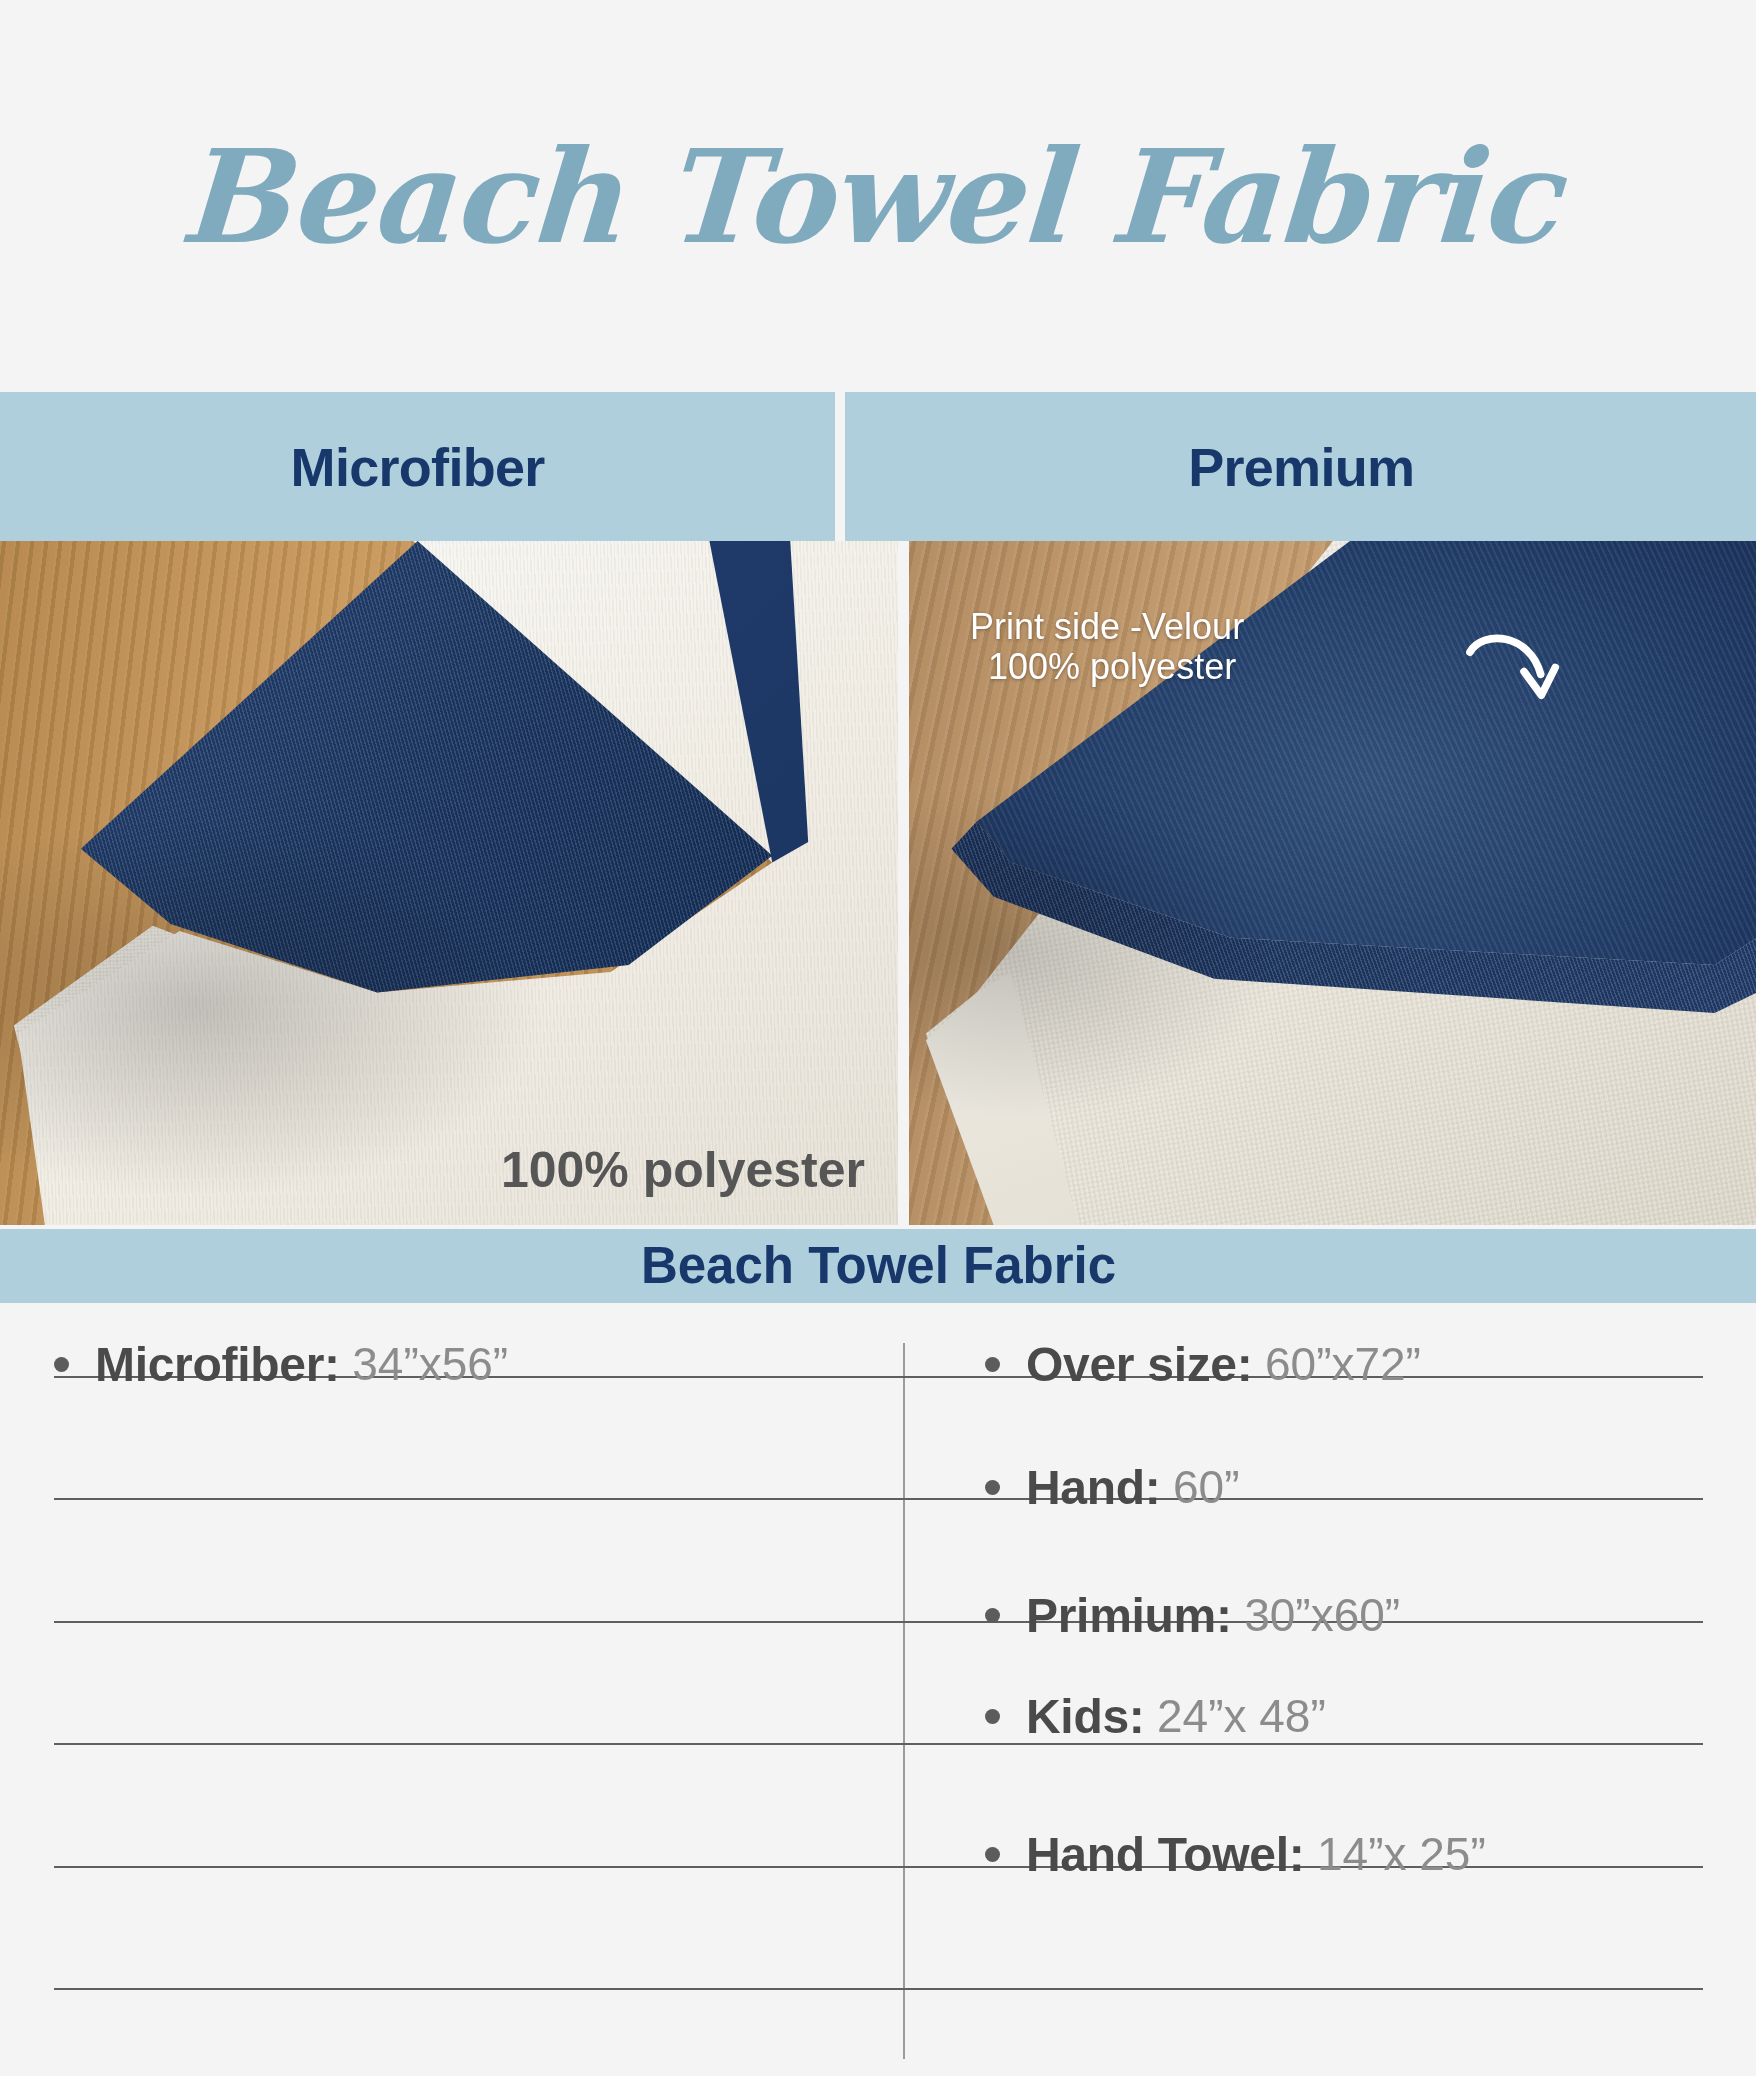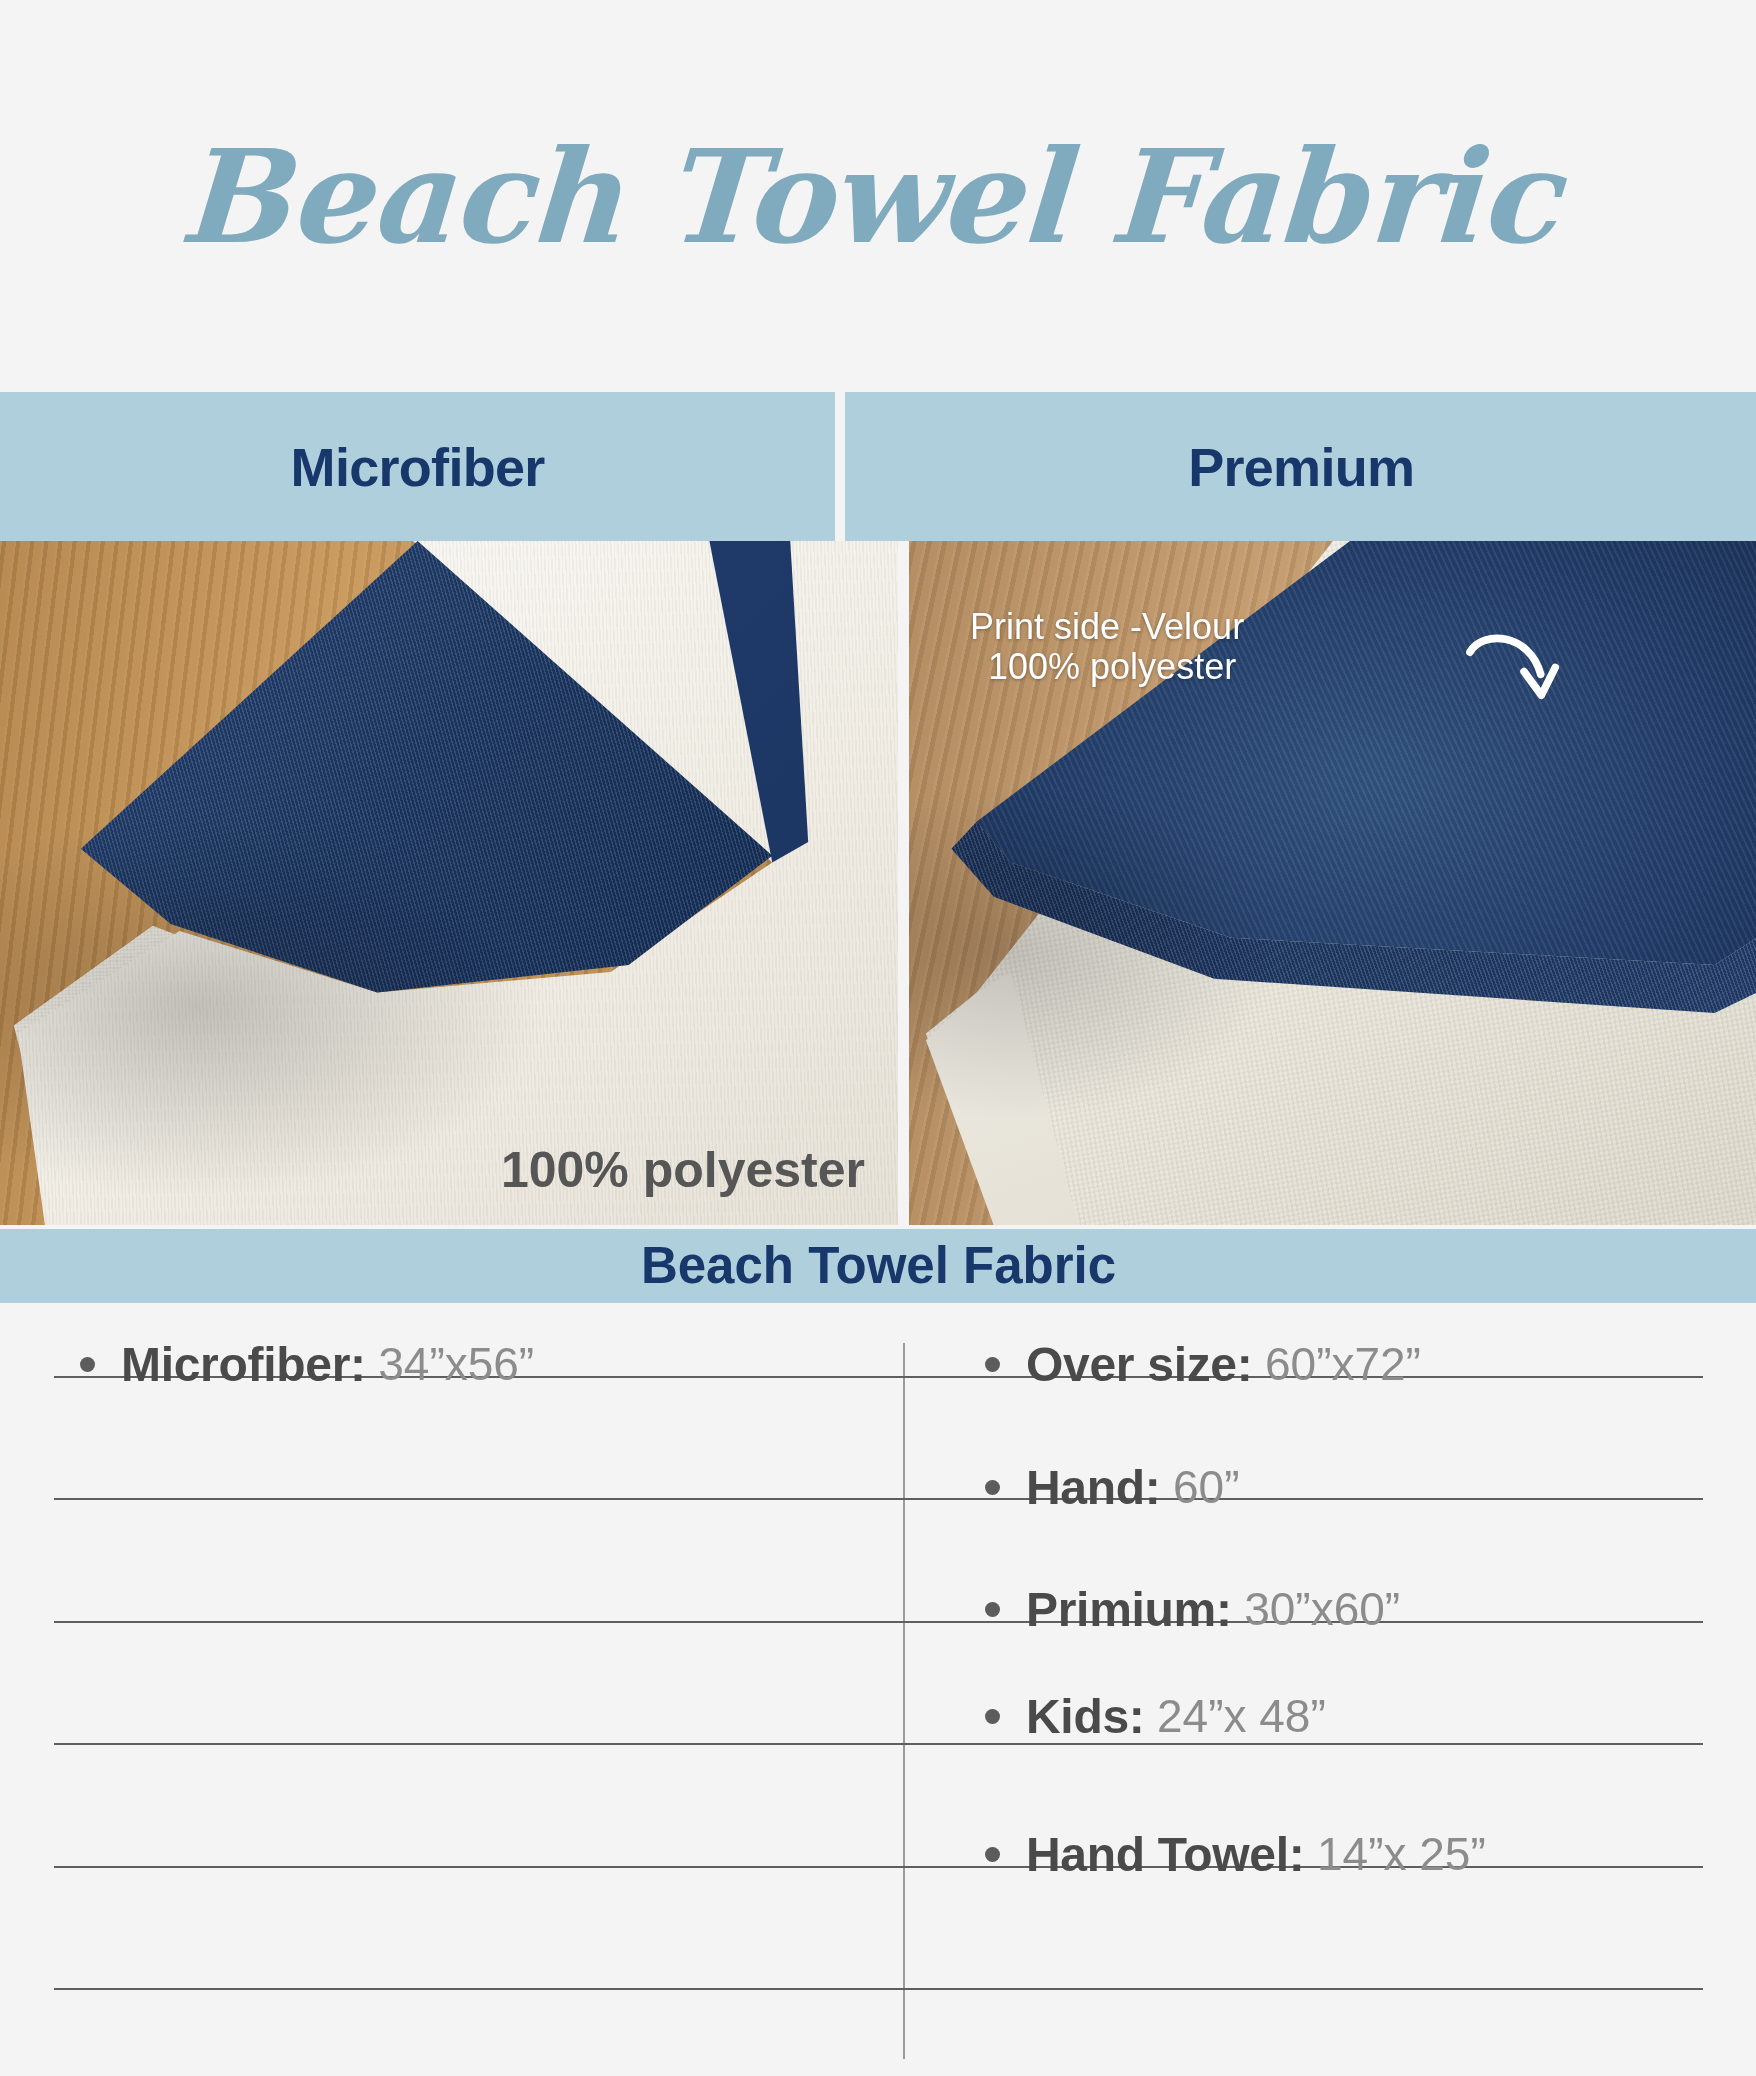--- a/index.html
+++ b/index.html
@@ -231,21 +231,21 @@
   }
 
   .spec-row {
     position: absolute;
     left: 0;
     height: 123px;
     display: flex;
     align-items: center;
     box-sizing: border-box;
   }
-  .specs-col.left .spec-row  { padding-left: 80px; width: 903px; }
+  .specs-col.left .spec-row  { padding-left: 54px; width: 903px; }
   .specs-col.right .spec-row { padding-left: 82px; width: 853px; }
 
   .bullet {
     width: 15px; height: 15px;
     border-radius: 50%;
     background: #5c5c5c;
     margin-right: 26px;
     flex: 0 0 auto;
   }
   .spec-label {
@@ -351,21 +351,21 @@
     <div class="spec-row" style="top:0px;">
       <span class="bullet"></span>
       <span class="spec-label">Over size:</span>
       <span class="spec-value">60”x72”</span>
     </div>
     <div class="spec-row" style="top:123px;">
       <span class="bullet"></span>
       <span class="spec-label">Hand:</span>
       <span class="spec-value">60”</span>
     </div>
-    <div class="spec-row" style="top:245px;">
+    <div class="spec-row" style="top:251px;">
       <span class="bullet"></span>
       <span class="spec-label">Primium:</span>
       <span class="spec-value">30”x60”</span>
     </div>
     <div class="spec-row" style="top:352px;">
       <span class="bullet"></span>
       <span class="spec-label">Kids:</span>
       <span class="spec-value">24”x 48”</span>
     </div>
     <div class="spec-row" style="top:490px;">

